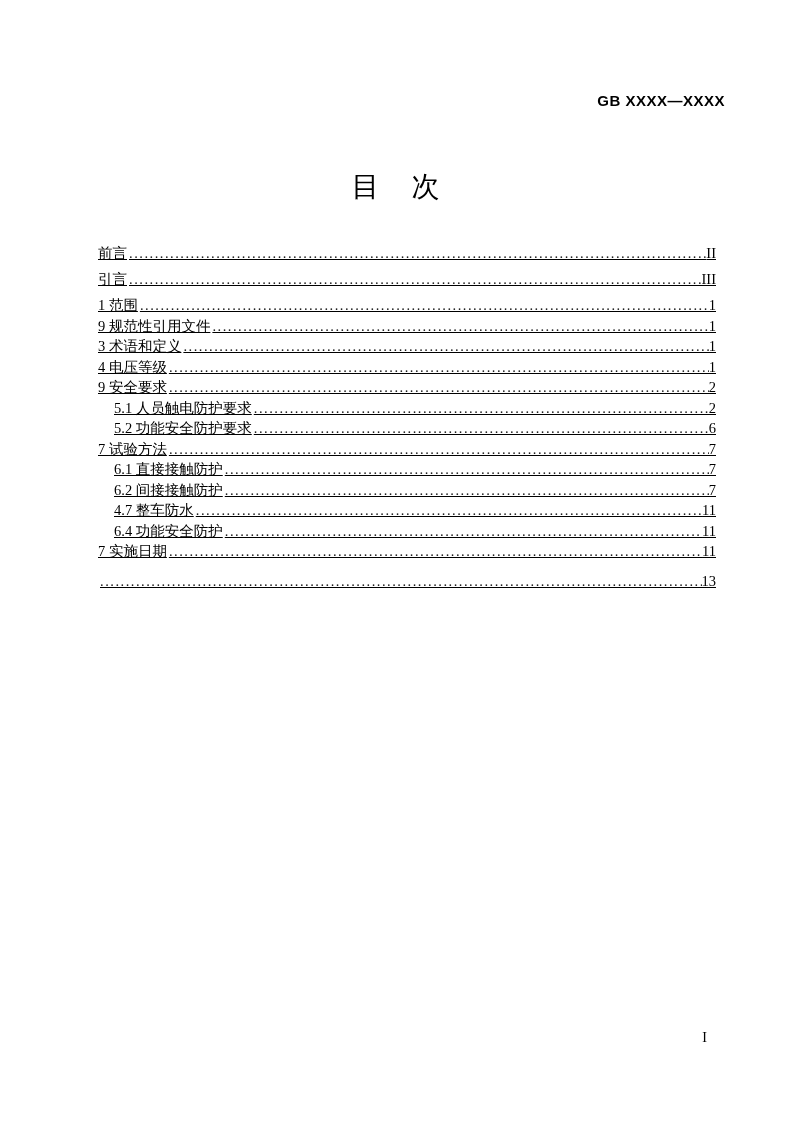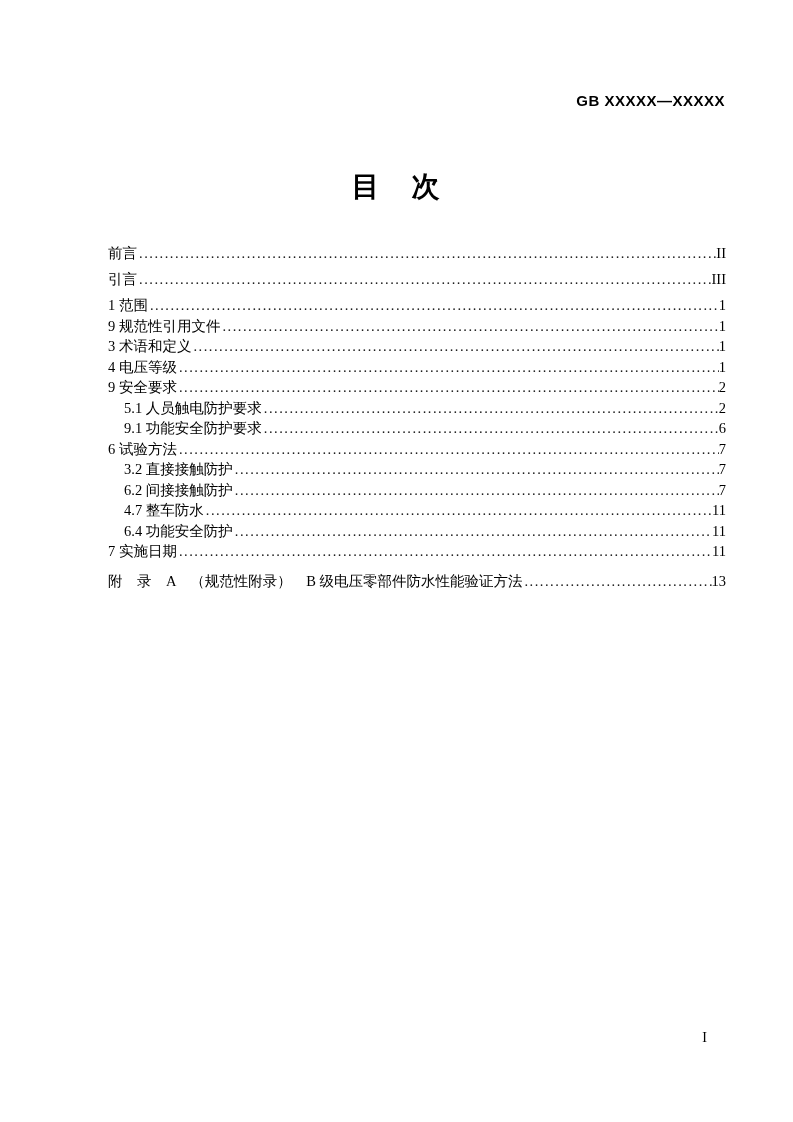--- a/index.html
+++ b/index.html
@@ -22,29 +22,30 @@
     font-weight: 700;
     font-size: 15px;
     letter-spacing: 0.5px;
     white-space: nowrap;
   }
   .doc-title {
     position: absolute;
     top: 168px; left: 0; width: 100%;
     text-align: center;
     font-family: "Liberation Sans", "DejaVu Sans", sans-serif;
-    font-weight: 700;
+    font-weight: 400;
     font-size: 28px;
     letter-spacing: 2px;
     white-space: pre;
   }
   .toc {
     position: absolute;
-    left: 108px; top: 243px;
+    left: 98px; top: 243px;
     width: 618px;
+    text-decoration: underline;
   }
   .toc-row {
     display: flex;
     align-items: baseline;
     font-size: 14.5px;
     line-height: 20.5px;
   }
   .toc-row.front { margin-bottom: 5.5px; }
   .toc-row.appendix { margin-top: 9px; }
   .toc-row.sub { padding-left: 16px; }
@@ -61,21 +62,21 @@
   .footer-page {
     position: absolute;
     top: 1030px; right: 86px;
     font-size: 14px;
   }
 </style>
 </head>
 <body>
 
 <div class="page">
-  <div class="doc-code">GB XXXXX—XXXXX</div>
+  <div class="doc-code">GB XXXX—XXXX</div>
 
   <div class="doc-title">目　次</div>
 
   <div class="toc">
       <div class="toc-row front">
         <span class="label">前言</span>
         <span class="dots">............................................................................................................................................................................................................................................................................................................</span>
         <span class="pagenum">II</span>
       </div>
       <div class="toc-row front">
@@ -107,31 +108,31 @@
         <span class="label">9 安全要求</span>
         <span class="dots">............................................................................................................................................................................................................................................................................................................</span>
         <span class="pagenum">2</span>
       </div>
       <div class="toc-row sub">
         <span class="label">5.1 人员触电防护要求</span>
         <span class="dots">............................................................................................................................................................................................................................................................................................................</span>
         <span class="pagenum">2</span>
       </div>
       <div class="toc-row sub">
-        <span class="label">9.1 功能安全防护要求</span>
+        <span class="label">5.2 功能安全防护要求</span>
         <span class="dots">............................................................................................................................................................................................................................................................................................................</span>
         <span class="pagenum">6</span>
       </div>
       <div class="toc-row">
-        <span class="label">6 试验方法</span>
+        <span class="label">7 试验方法</span>
         <span class="dots">............................................................................................................................................................................................................................................................................................................</span>
         <span class="pagenum">7</span>
       </div>
       <div class="toc-row sub">
-        <span class="label">3.2 直接接触防护</span>
+        <span class="label">6.1 直接接触防护</span>
         <span class="dots">............................................................................................................................................................................................................................................................................................................</span>
         <span class="pagenum">7</span>
       </div>
       <div class="toc-row sub">
         <span class="label">6.2 间接接触防护</span>
         <span class="dots">............................................................................................................................................................................................................................................................................................................</span>
         <span class="pagenum">7</span>
       </div>
       <div class="toc-row sub">
         <span class="label">4.7 整车防水</span>
@@ -142,20 +143,19 @@
         <span class="label">6.4 功能安全防护</span>
         <span class="dots">............................................................................................................................................................................................................................................................................................................</span>
         <span class="pagenum">11</span>
       </div>
       <div class="toc-row">
         <span class="label">7 实施日期</span>
         <span class="dots">............................................................................................................................................................................................................................................................................................................</span>
         <span class="pagenum">11</span>
       </div>
       <div class="toc-row appendix">
-        <span class="label">附　录　A　（规范性附录）　B 级电压零部件防水性能验证方法</span>
         <span class="dots">............................................................................................................................................................................................................................................................................................................</span>
         <span class="pagenum">13</span>
       </div>
     </div>
 
   <div class="footer-page">I</div>
 </div>
 
 </body></html>

